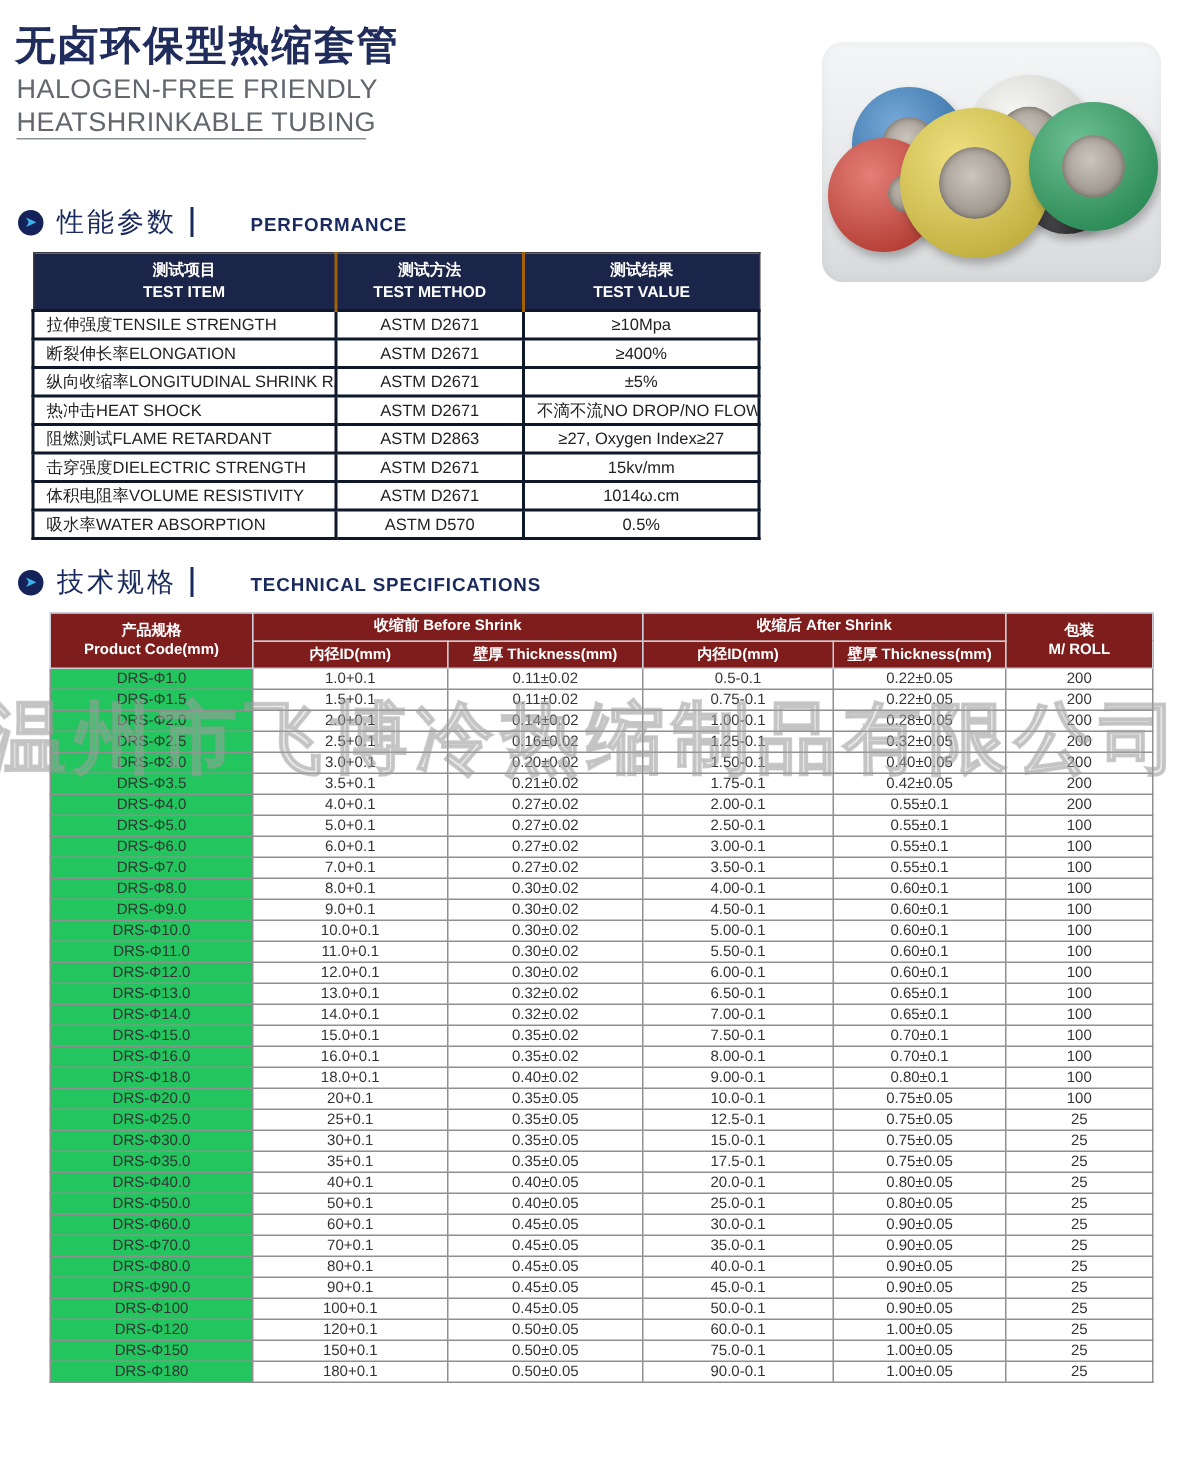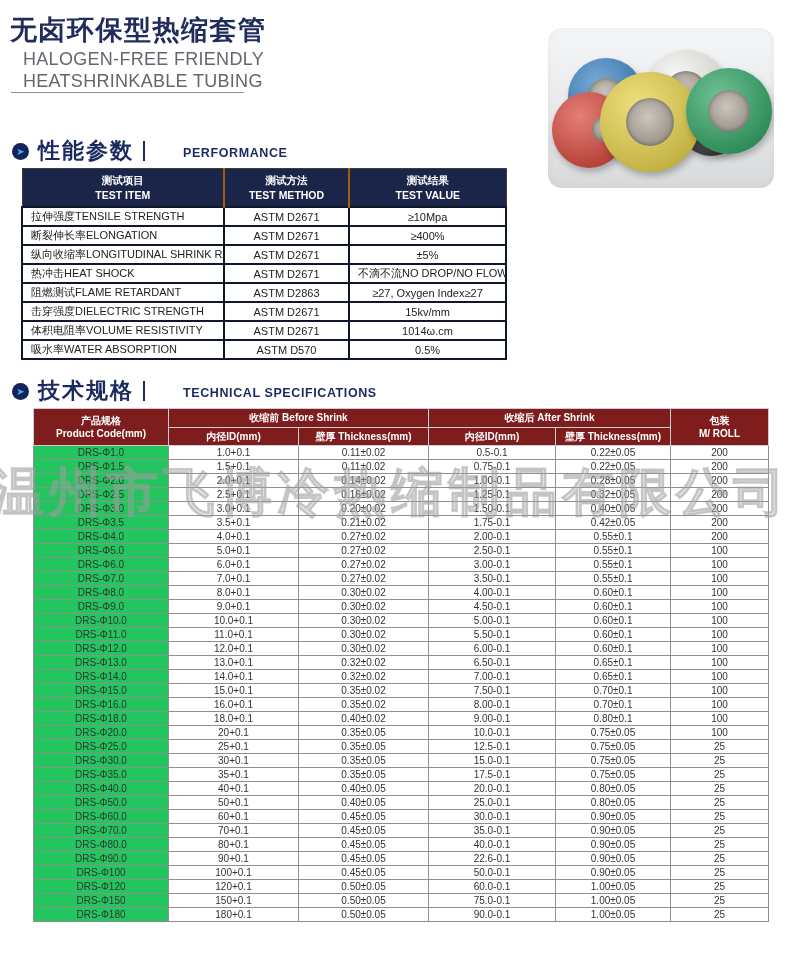--- a/index.html
+++ b/index.html
@@ -8,21 +8,21 @@
     font-family:"Liberation Sans","DejaVu Sans",sans-serif;
     overflow:hidden;color:#222;
   }
   
   .title-cn{
     position:absolute;left:10px;top:12px;
     font-size:27px;font-weight:bold;color:#202c5c;letter-spacing:1.5px;
   }
   .title-en{
     position:absolute;left:11px;top:48px;
-    font-size:18px;color:#62676e;line-height:22px;letter-spacing:0.3px;margin-left:12px;
+    font-size:18px;color:#62676e;line-height:22px;letter-spacing:0.3px;
   }
   .header-rule{
     position:absolute;left:11px;top:92px;width:233px;height:1px;background:#8d9298;
   }
   
   .photo{
     position:absolute;left:548px;top:28px;width:226px;height:160px;
     border-radius:14px;overflow:hidden;
     background:linear-gradient(180deg,#f5f6f7 0%,#e6e8ea 55%,#d7d9db 100%);
     box-shadow:inset 0 0 8px rgba(0,0,0,0.05);
@@ -37,21 +37,21 @@
     background-image:radial-gradient(circle at 45% 40%,rgba(255,255,255,0.3),rgba(0,0,0,0.25));
     box-shadow:inset 0 0 5px rgba(0,0,0,0.4);
   }
   
   .section-header{position:absolute;display:flex;align-items:center;}
   .sec-icon{
     width:17px;height:17px;border-radius:50%;background:#15235a;
     color:#3ab3e8;font-size:10px;line-height:17px;text-align:center;
     flex:0 0 17px;margin-right:9px;font-weight:bold;
   }
-  .sec-cn{font-size:22px;font-weight:bold;color:#1b2a5e;letter-spacing:2px;}
+  .sec-cn{font-size:18px;font-weight:normal;color:#1b2a5e;letter-spacing:2px;}
   .sec-sep{width:2px;height:20px;background:#1b2a5e;margin:0 7px 0 9px;}
   .sec-en{font-size:12.5px;font-weight:bold;color:#1b2a5e;letter-spacing:0.6px;padding-top:4px;padding-left:31px;}
   
   table{border-collapse:collapse;table-layout:fixed;}
   .perf-table{
     position:absolute;left:21px;top:168px;width:484px;
     border:1.5px solid #3c3c3c;
   }
   .perf-table th{
     background:#1b2449;color:#ffffff;font-size:10.5px;font-weight:bold;
@@ -457,21 +457,21 @@
         <td>80+0.1</td>
         <td>0.45±0.05</td>
         <td>40.0-0.1</td>
         <td>0.90±0.05</td>
         <td>25</td>
       </tr>
       <tr>
         <td>DRS-Φ90.0</td>
         <td>90+0.1</td>
         <td>0.45±0.05</td>
-        <td>22.6-0.1</td>
+        <td>45.0-0.1</td>
         <td>0.90±0.05</td>
         <td>25</td>
       </tr>
       <tr>
         <td>DRS-Φ100</td>
         <td>100+0.1</td>
         <td>0.45±0.05</td>
         <td>50.0-0.1</td>
         <td>0.90±0.05</td>
         <td>25</td>

